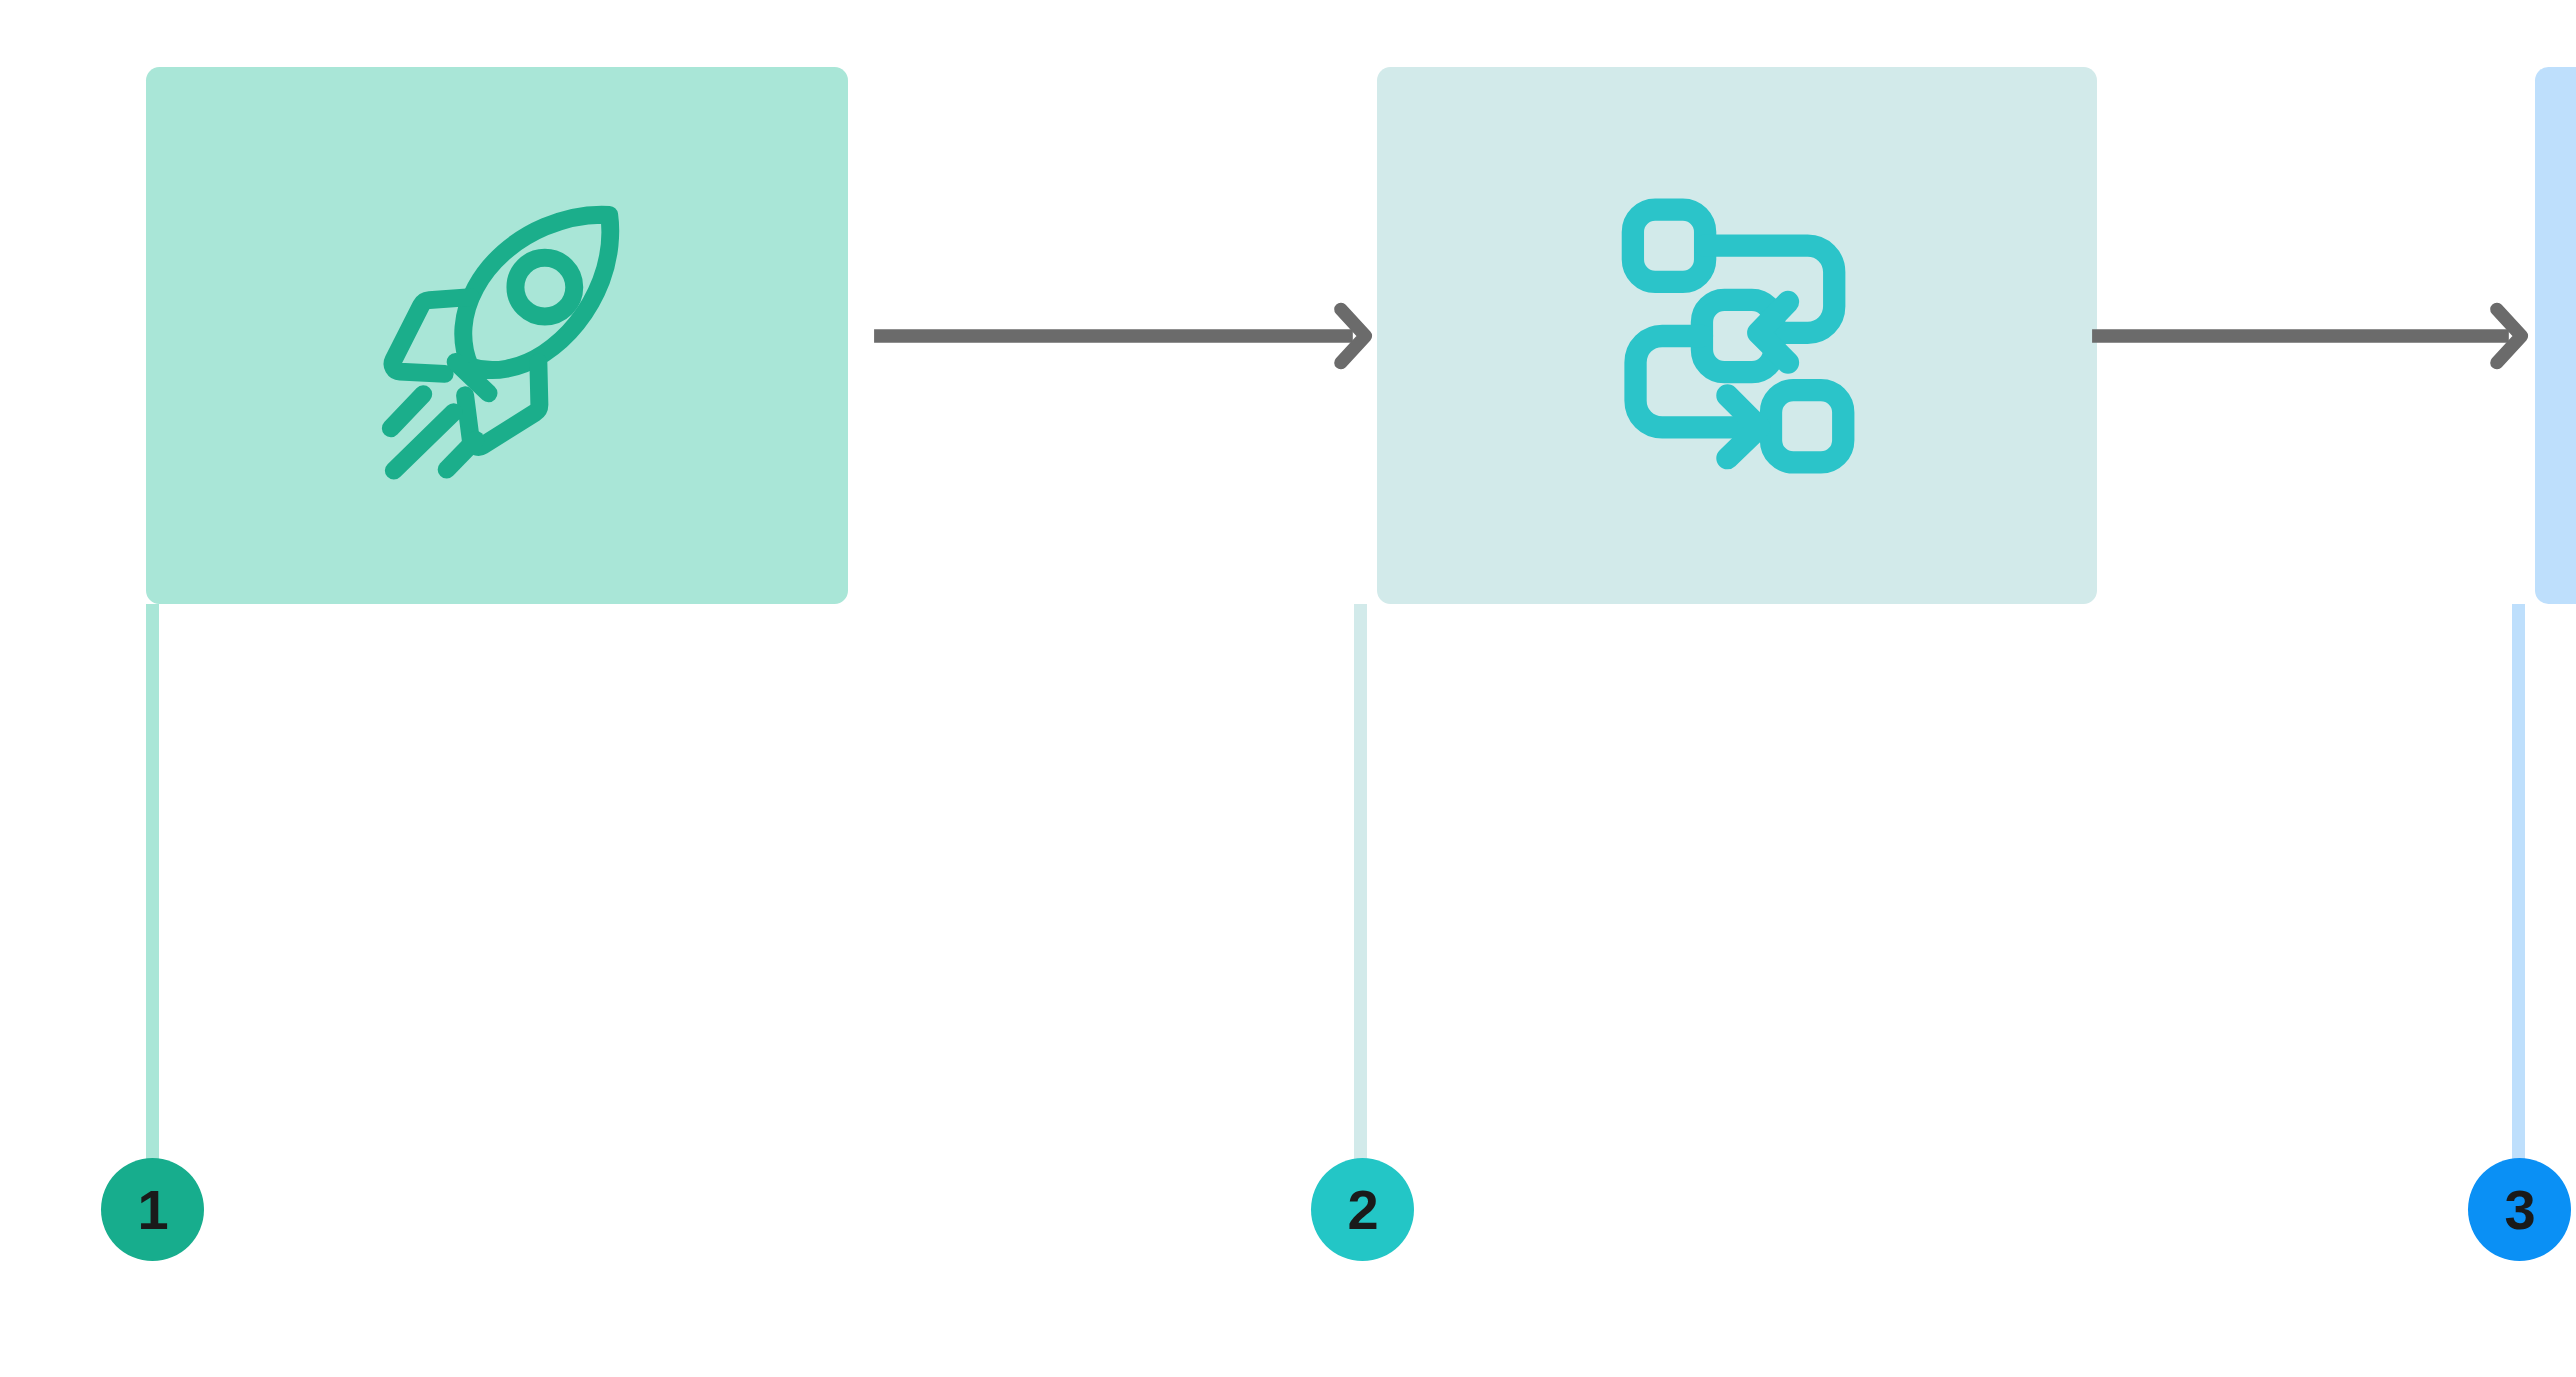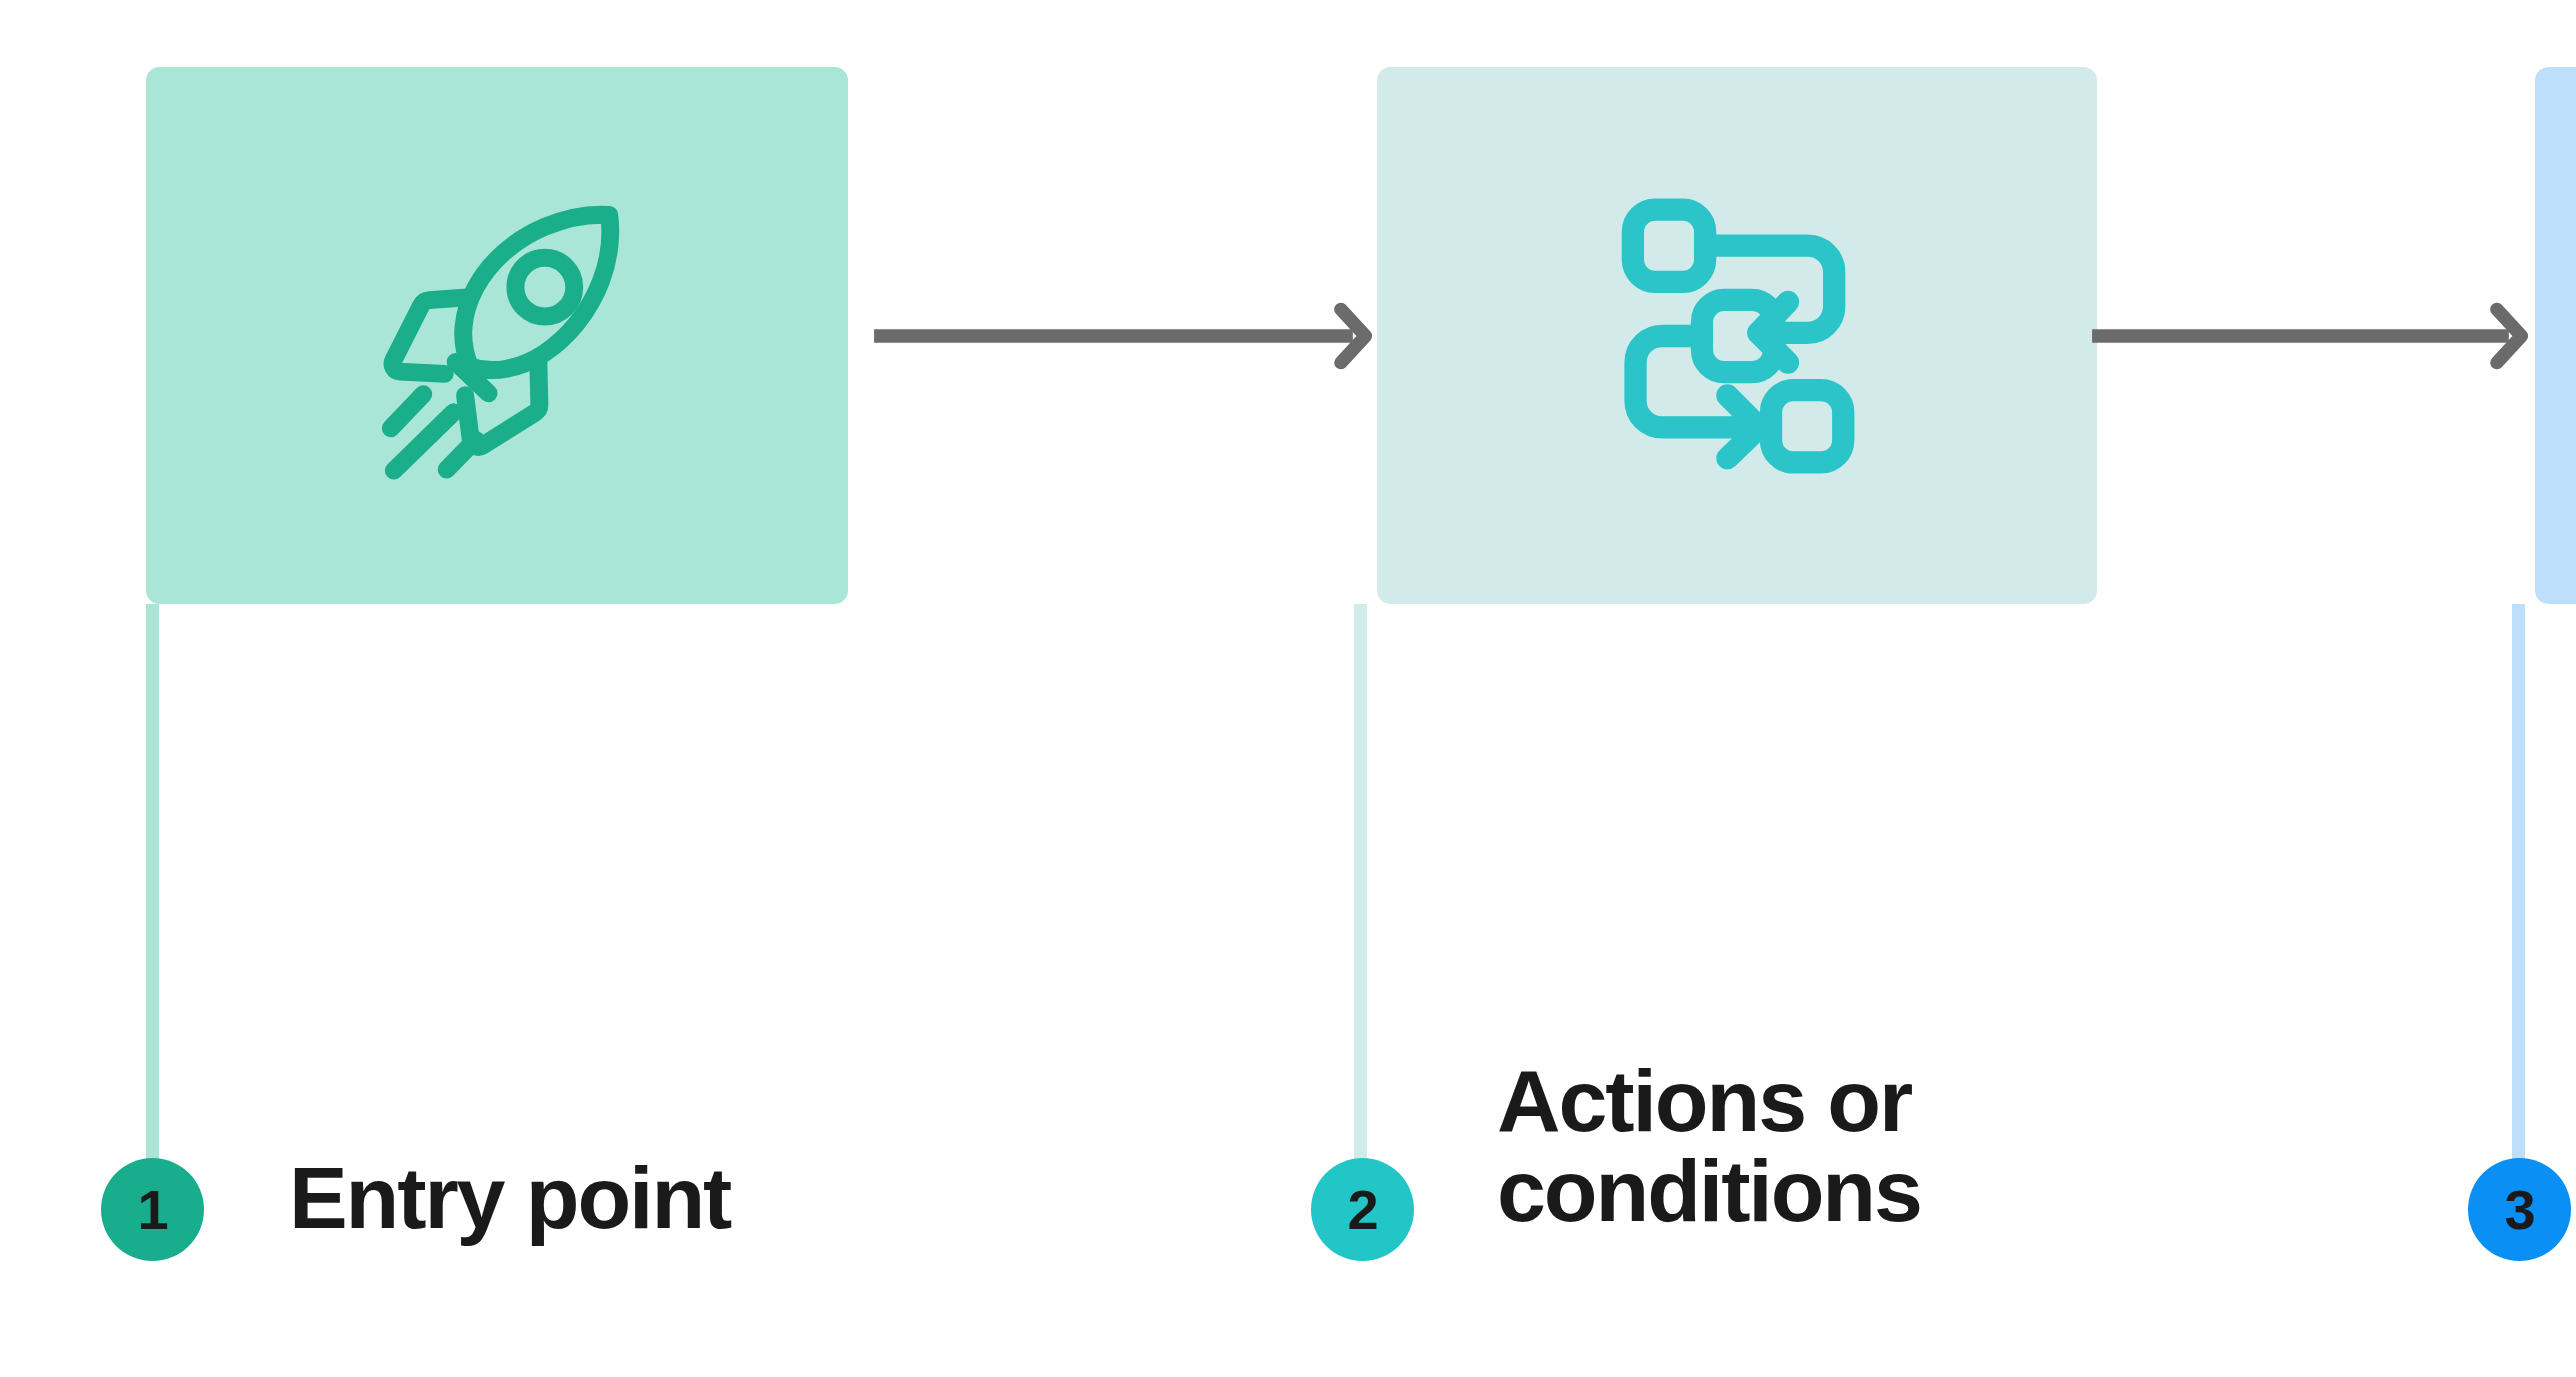--- a/index.html
+++ b/index.html
@@ -98,21 +98,20 @@
         <path d="M23.6 37.3 L30.2 43.6"></path>
         <circle cx="41.5" cy="22.3" r="5.9"></circle>
         <path d="M17.1 43.8 L10.6 50.6"></path>
         <path d="M23.2 47.4 L11.2 59.1"></path>
         <path d="M27.6 52.9 L21.8 58.9"></path>
       </svg>
     </span>
   </div>
   <div class="stem" id="stem-1"></div>
   <div class="badge" id="badge-1">1</div>
-  <div class="caption" id="caption-1">Entry point</div>
 
   <div class="flow-arrow" id="arrow-1">
     <svg width="100%" height="100%" viewBox="0 0 980 160" preserveAspectRatio="none" fill="none">
       <line x1="6" y1="80" x2="935" y2="80" stroke="#6B6B6B" stroke-width="26" stroke-linecap="butt"></line>
     </svg>
     <svg style="position:absolute;right:-2.1px;top:0" width="62" height="82" viewBox="0 0 120 160" fill="none">
       <path d="M48 28 L96 80 L48 132" stroke="#6B6B6B" stroke-width="26" stroke-linecap="round" stroke-linejoin="round"></path>
     </svg>
   </div>
 
@@ -124,22 +123,20 @@
         <rect x="38.4" y="42.2" width="13.6" height="13.6" rx="4.2"></rect>
         <path d="M26 15 H45.3 C48.1 15 50.3 17.2 50.3 20 V26.4 C50.3 29.2 48.1 31.4 45.3 31.4 H37.6"></path>
         <path d="M41.6 25.6 L36 31.4 L41.6 37"></path>
         <path d="M25.4 32 H17.9 C15.1 32 12.9 34.2 12.9 37 V44.2 C12.9 47 15.1 49.2 17.9 49.2 H35.1"></path>
         <path d="M30.2 43.2 L36.2 49.2 L30.2 55"></path>
       </svg>
     </span>
   </div>
   <div class="stem" id="stem-2"></div>
   <div class="badge" id="badge-2">2</div>
-  <div class="caption" id="caption-2">Actions or
-conditions</div>
 
   <div class="flow-arrow" id="arrow-2">
     <svg width="100%" height="100%" viewBox="0 0 860 160" preserveAspectRatio="none" fill="none">
       <line x1="6" y1="80" x2="815" y2="80" stroke="#6B6B6B" stroke-width="26" stroke-linecap="butt"></line>
     </svg>
     <svg style="position:absolute;right:-2.1px;top:0" width="62" height="82" viewBox="0 0 120 160" fill="none">
       <path d="M48 28 L96 80 L48 132" stroke="#6B6B6B" stroke-width="26" stroke-linecap="round" stroke-linejoin="round"></path>
     </svg>
   </div>
 

